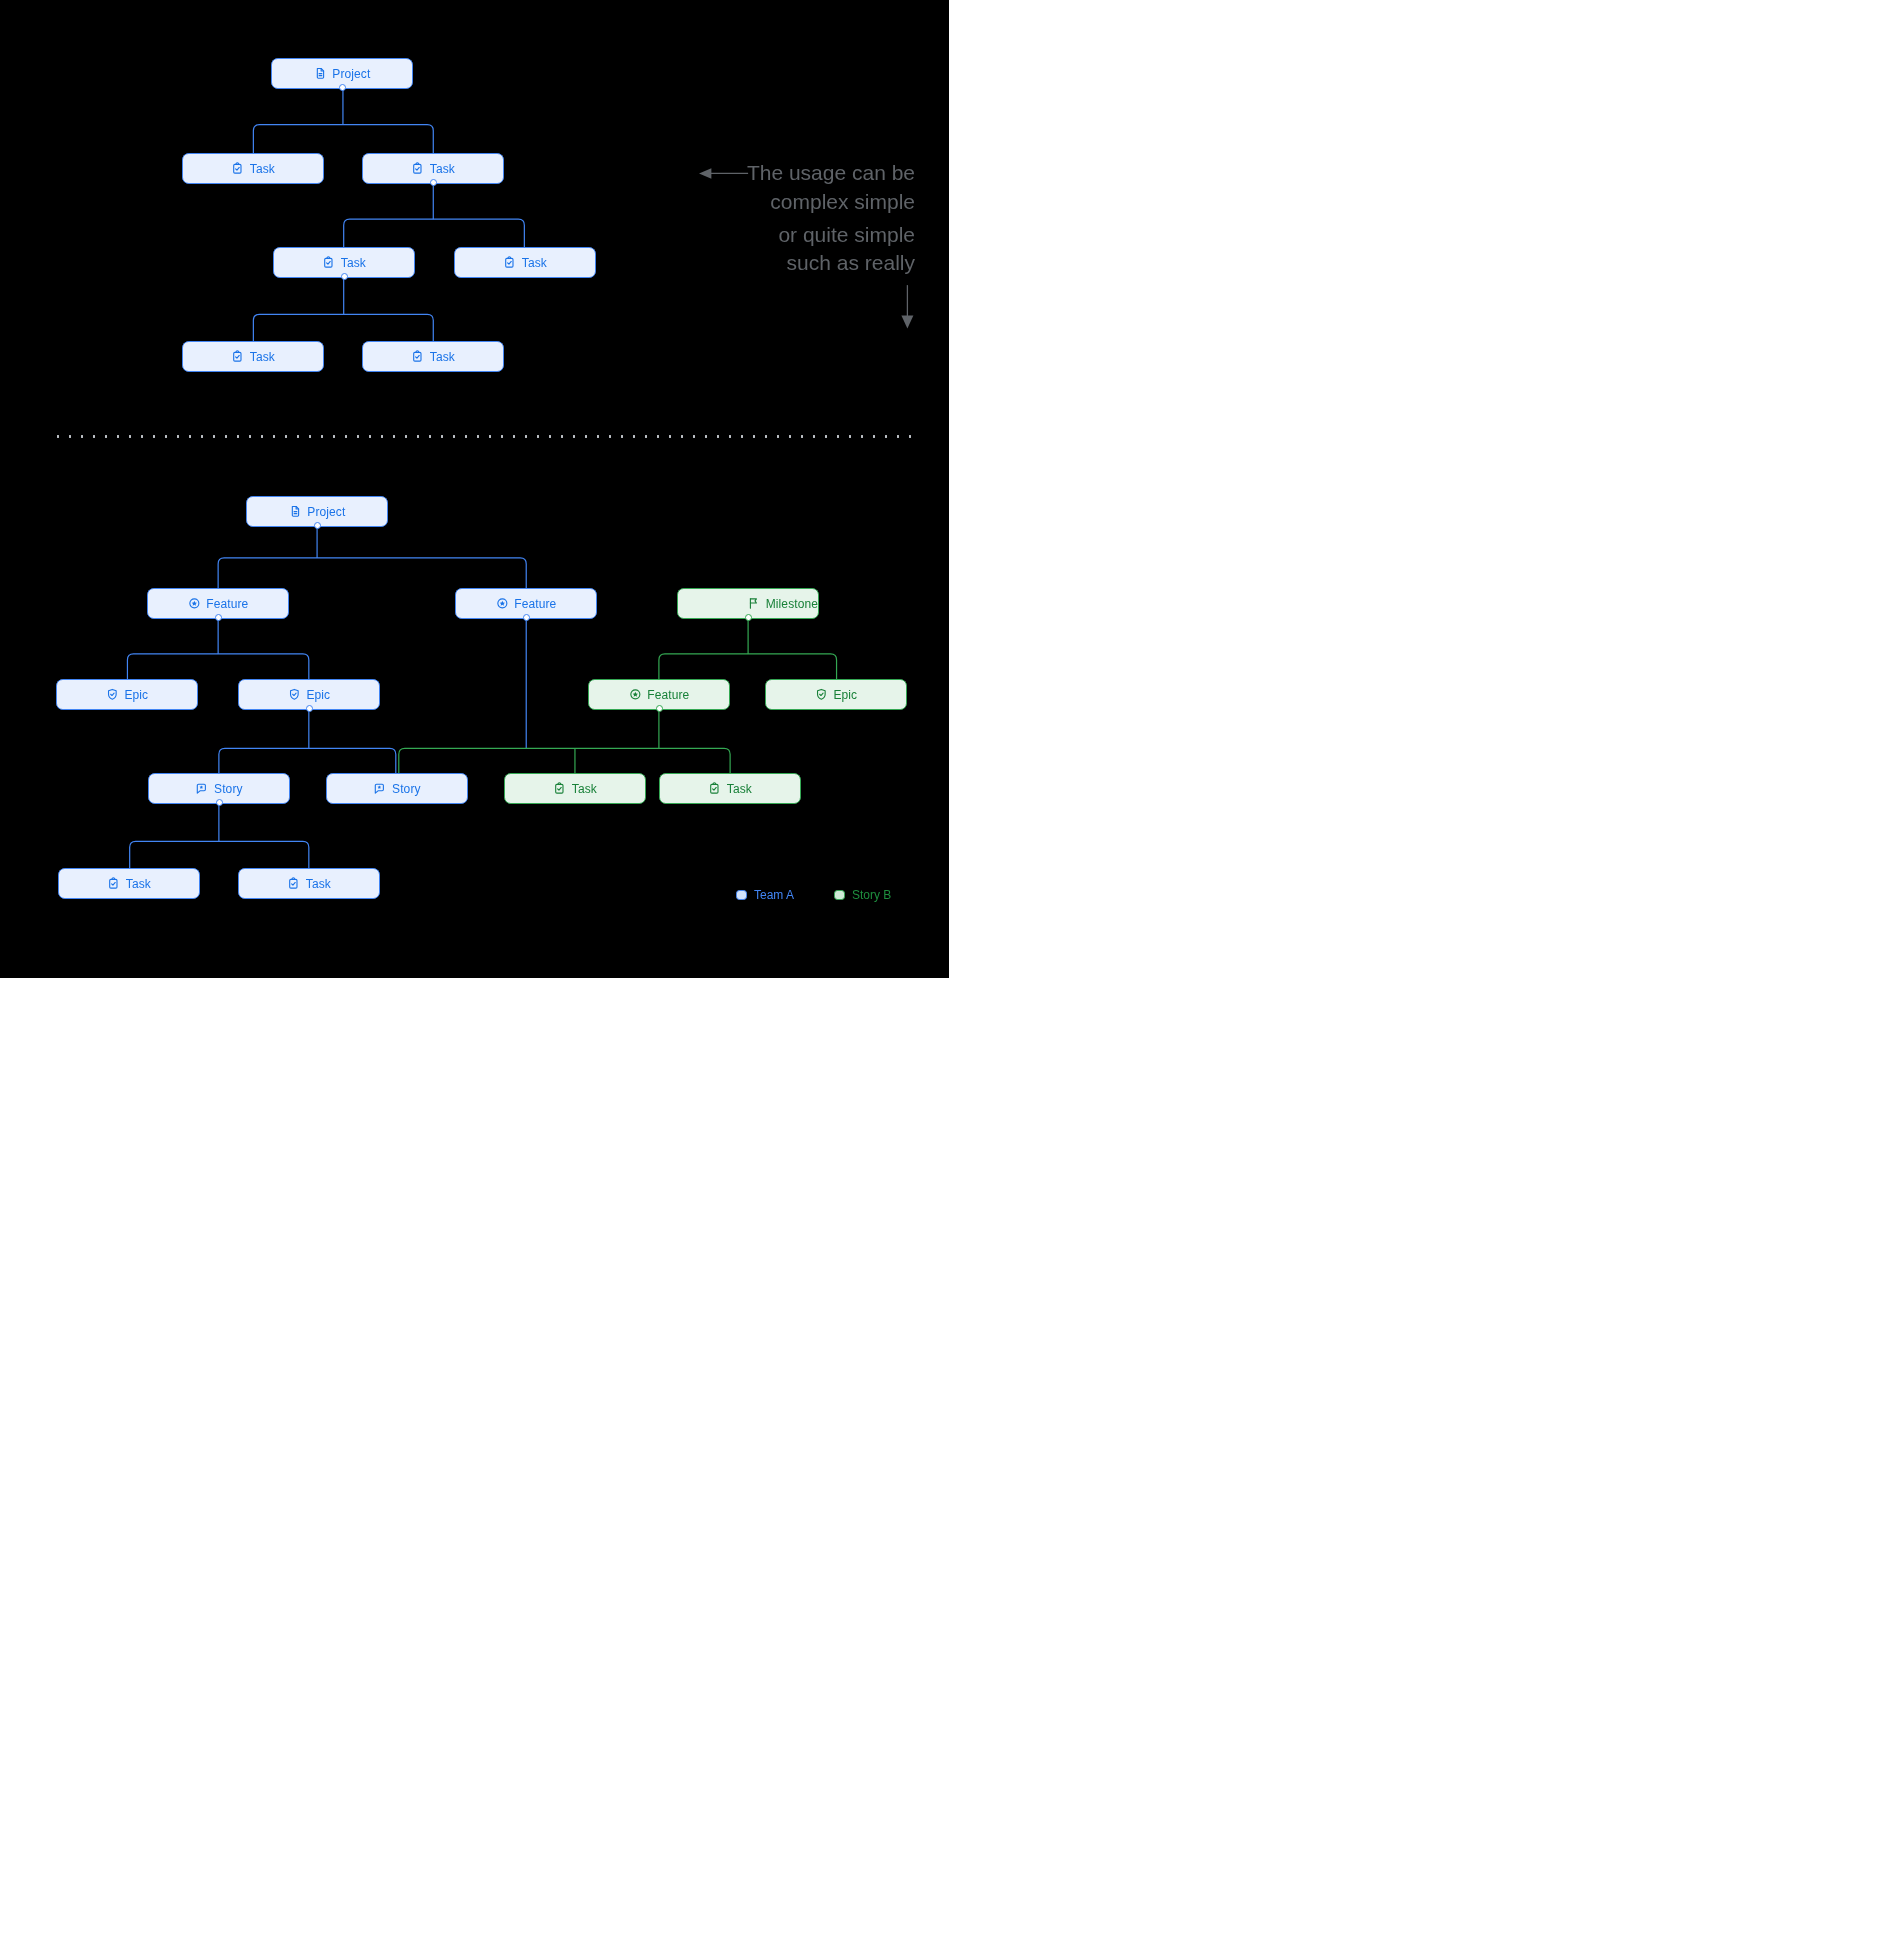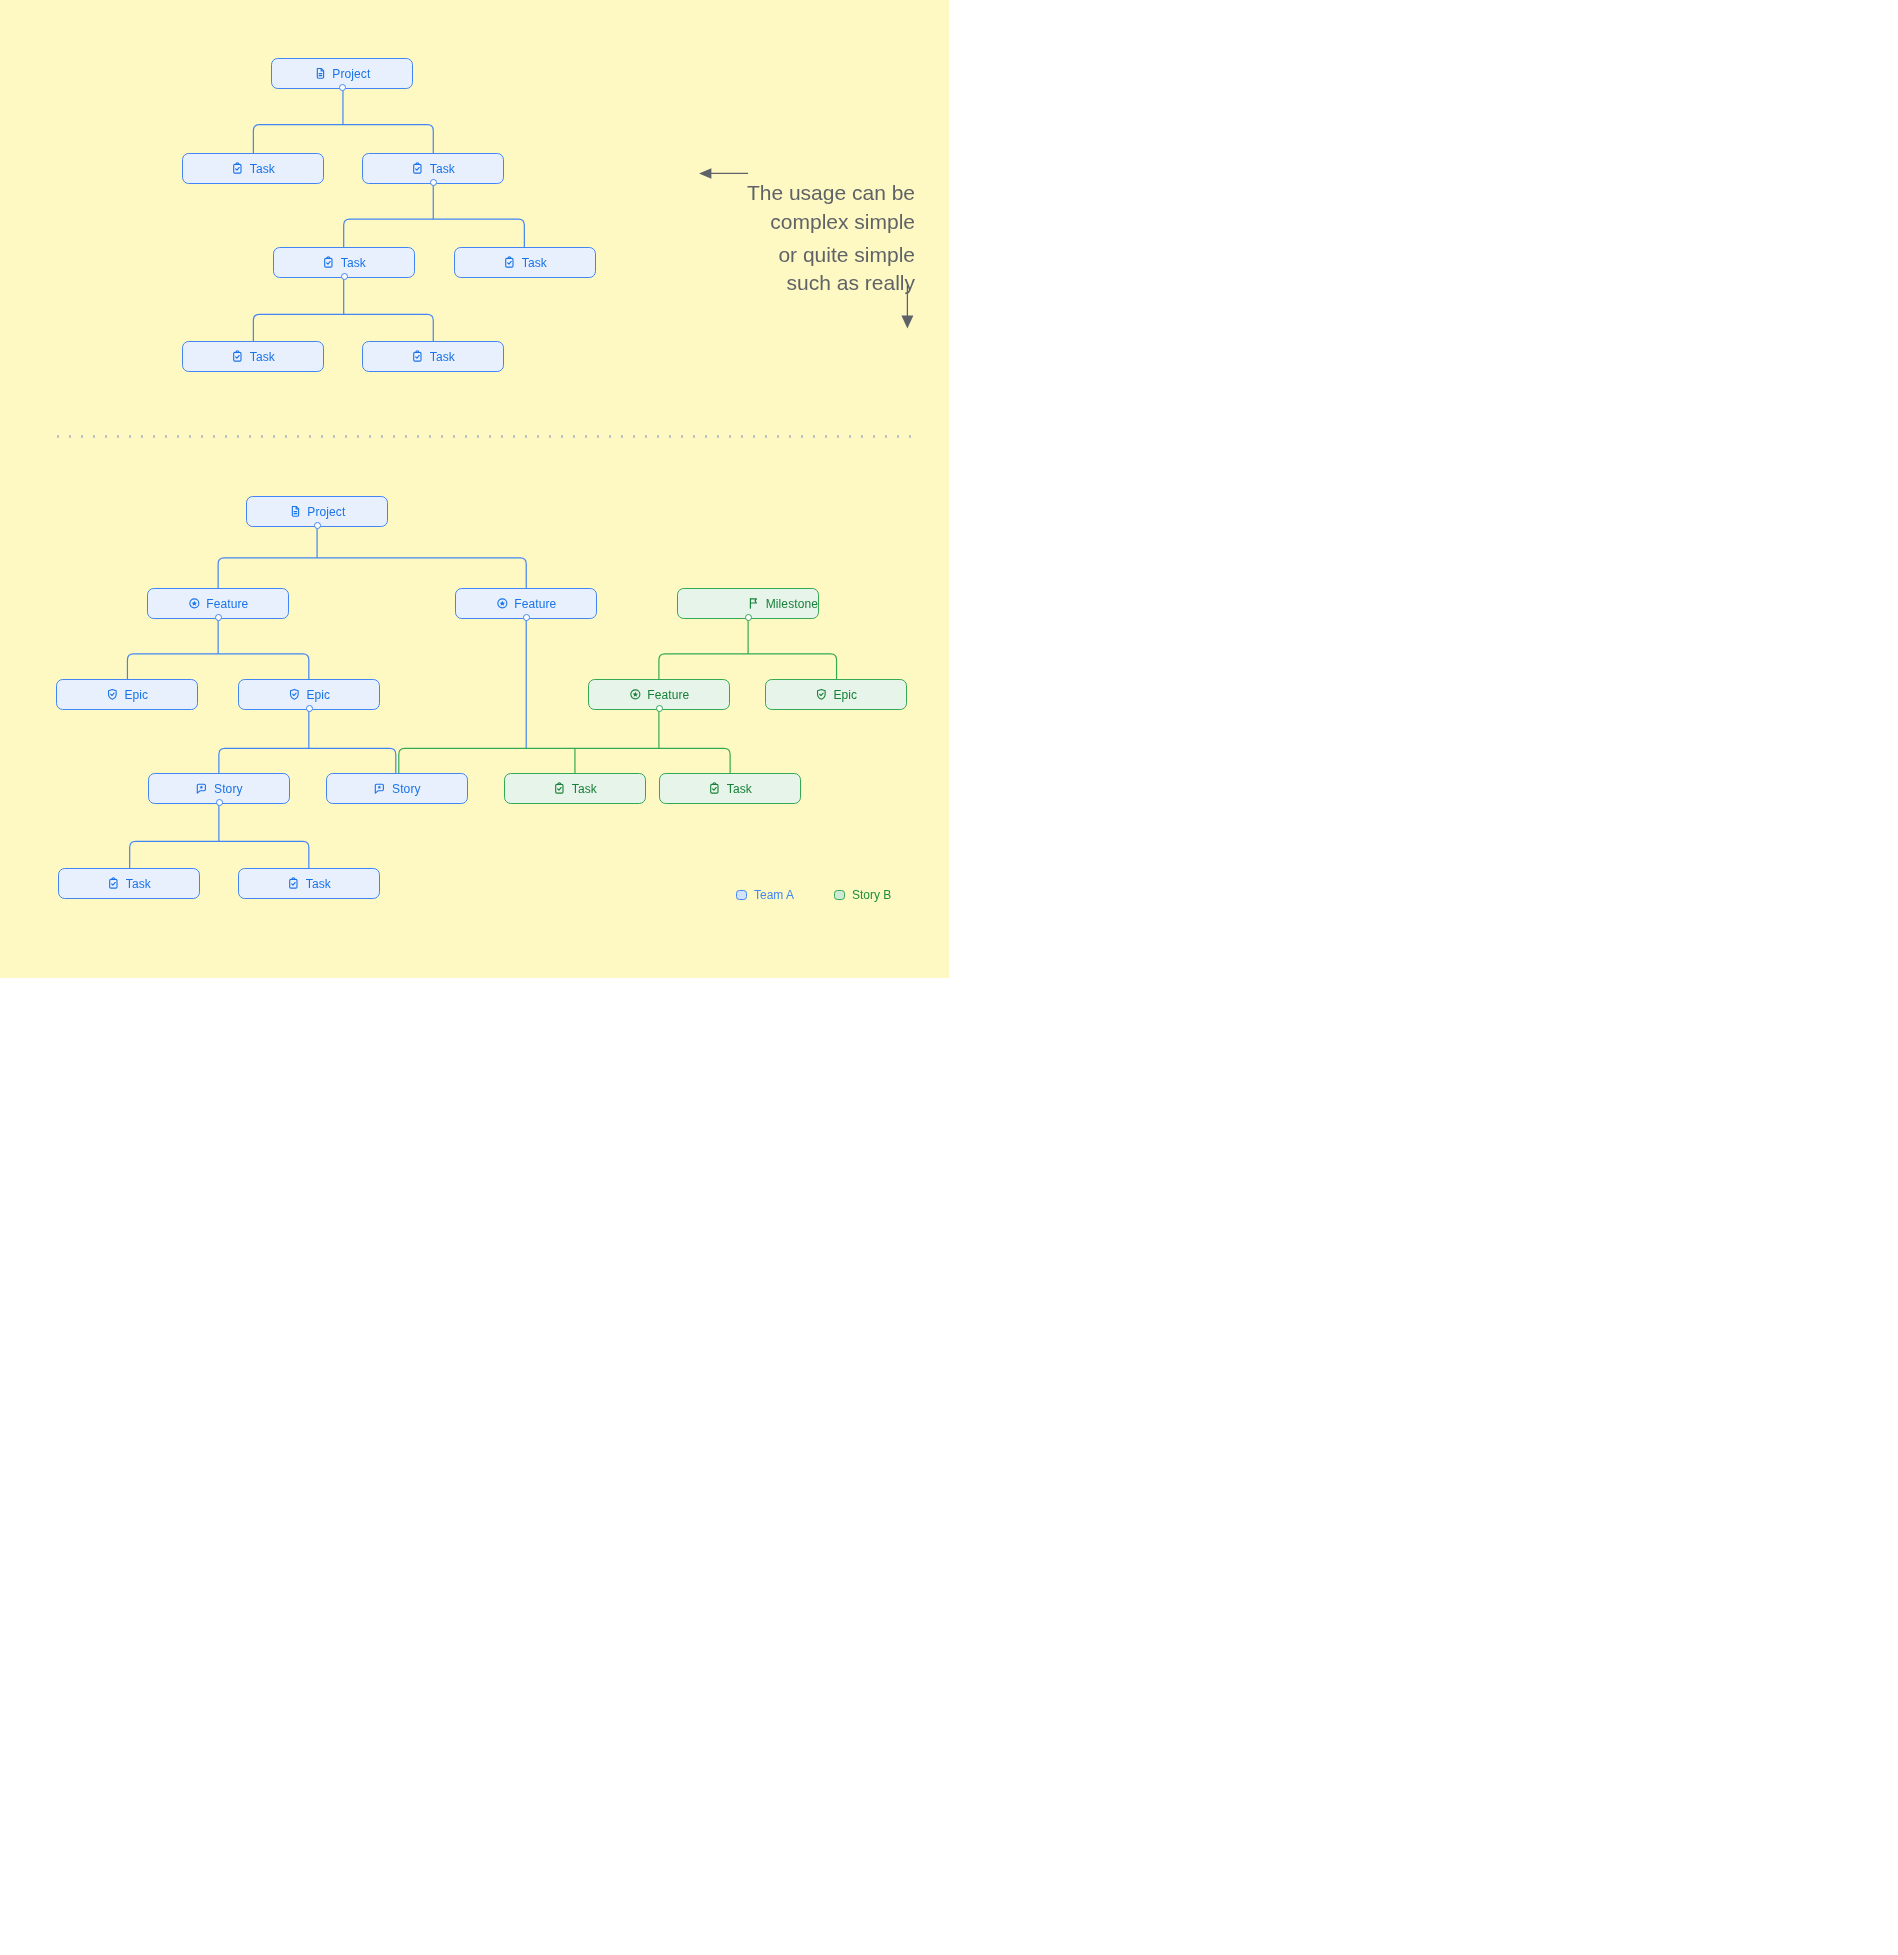--- a/index.html
+++ b/index.html
@@ -1,36 +1,36 @@
 <!DOCTYPE html>
 <html style="--blue: #4285f4; --blue-text: #1a73e8; --blue-fill: #e8f0fe; --green: #34a853; --green-text: #188038; --green-fill: #e6f4ea; --gray: #5f6368; --dot: #bdc1c6; --legend-a-fill: #d2e3fc; --legend-b-fill: #ceead6; --legend-a-text: #4285f4; --legend-b-text: #1e8e3e;font-size:12px"><head>
 <meta charset="utf-8">
 <style>
   html,body{margin:0;padding:0;background:#ffffff;}
   body{font-family:"Liberation Sans","DejaVu Sans",sans-serif;}
-  .canvas{position:relative;width:949px;height:978px;background:#fef9c3;overflow:hidden;}
+  .canvas{position:relative;width:949px;height:978px;background:#000000;overflow:hidden;}
   svg.edge-layer{position:absolute;left:0;top:0;width:949px;height:978px;}
   .edge{fill:none;stroke-width:1.6px;}
   .edge.blue{stroke:var(--blue);}
   .edge.green{stroke:var(--green);}
   .arrow-line{fill:none;stroke:var(--gray);stroke-width:1.7px;}
   .arrow-head{fill:var(--gray);stroke:none;}
 
   .node{position:absolute;width:142px;height:31px;border-radius:6.7px;
         display:flex;align-items:center;justify-content:center;gap:6px;
         font-size:12px;font-weight:500;letter-spacing:0.1px;box-sizing:border-box;}
   .node.blue{background:var(--blue-fill);border:1.2px solid var(--blue);color:var(--blue-text);}
   .node.green{background:var(--green-fill);border:1.2px solid var(--green);color:var(--green-text);}
   .node .icon{width:12.7px;height:12.7px;flex:0 0 auto;}
   .node .port{position:absolute;left:50%;bottom:-3.4px;width:5.2px;height:5.2px;margin-left:-3.4px;
         border-radius:50%;background:#fff;border:1.1px solid currentColor;}
   .node.blue .port{border-color:var(--blue);}
   .node.green .port{border-color:var(--green);}
 
-  .annotation{position:absolute;top:159px;right:34px;text-align:right;color:var(--gray);margin-top:20px;}
+  .annotation{position:absolute;top:159px;right:34px;text-align:right;color:var(--gray);}
   .annotation p{margin:0;font-size:21px;line-height:28.5px;font-weight:400;}
   .annotation p + p{margin-top:4.5px;}
 
   .divider{position:absolute;left:52px;top:435px;width:859px;height:3px;
         background-image:radial-gradient(circle,var(--dot) 1.1px,transparent 1.4px);
         background-size:12px 3px;background-repeat:repeat-x;}
 
   .legend{position:absolute;top:888px;left:736px;display:flex;align-items:center;gap:40px;}
   .legend-item{display:flex;align-items:center;gap:7.5px;font-size:12px;font-weight:500;}
   .swatch{width:10.5px;height:10.5px;border-radius:3.4px;box-sizing:border-box;}

